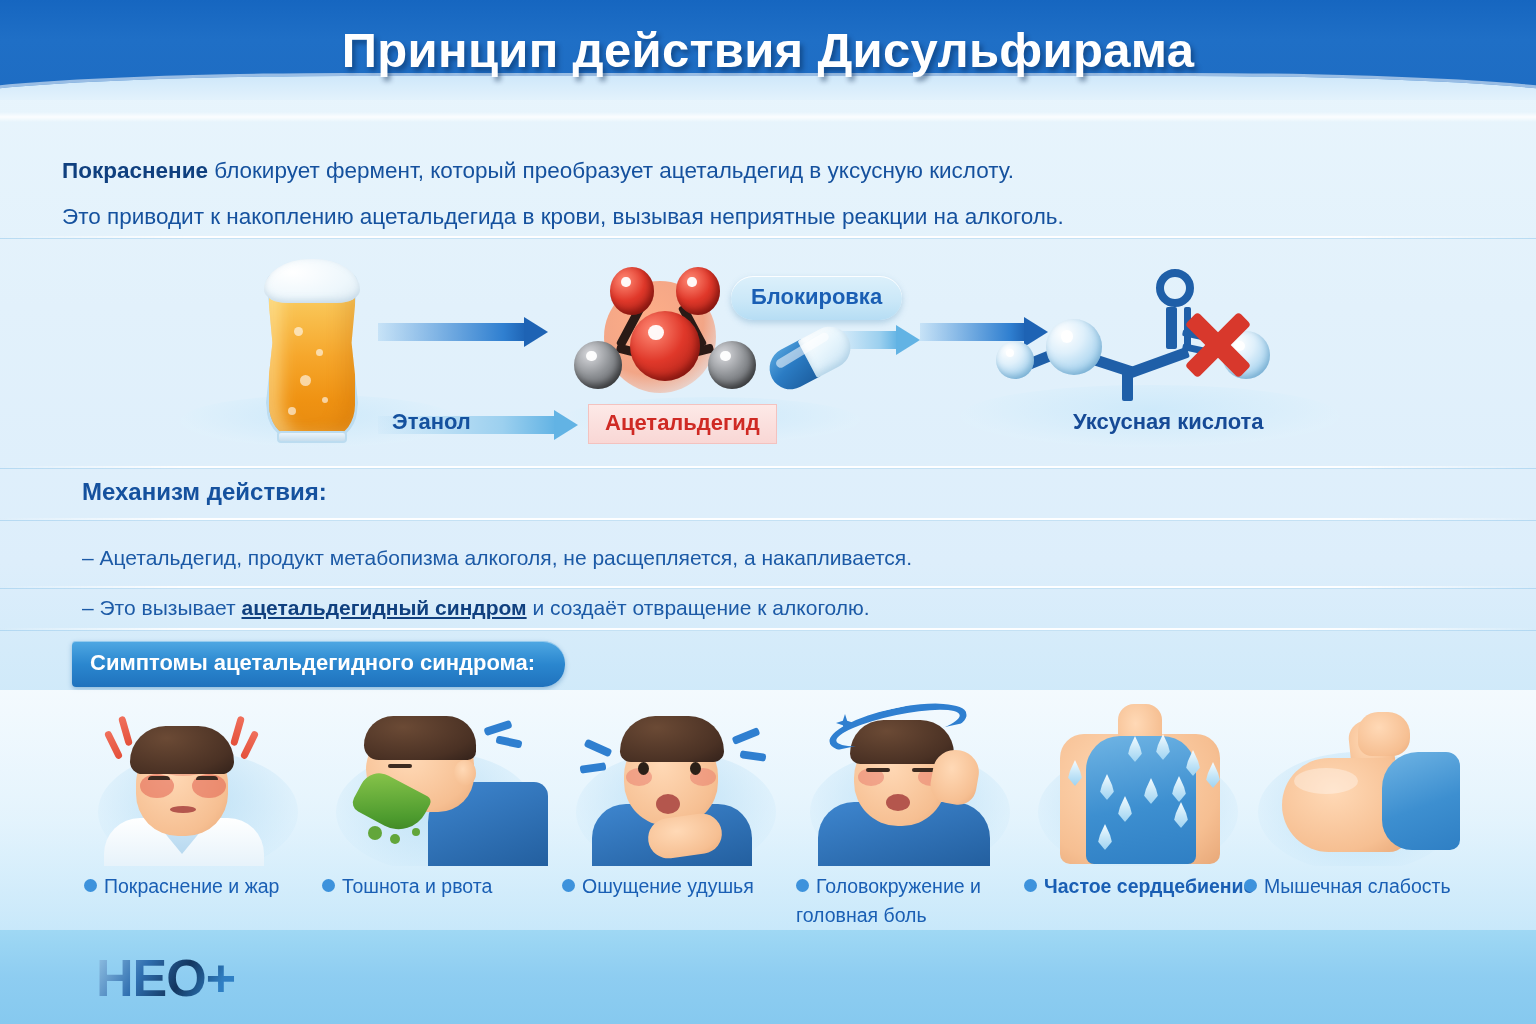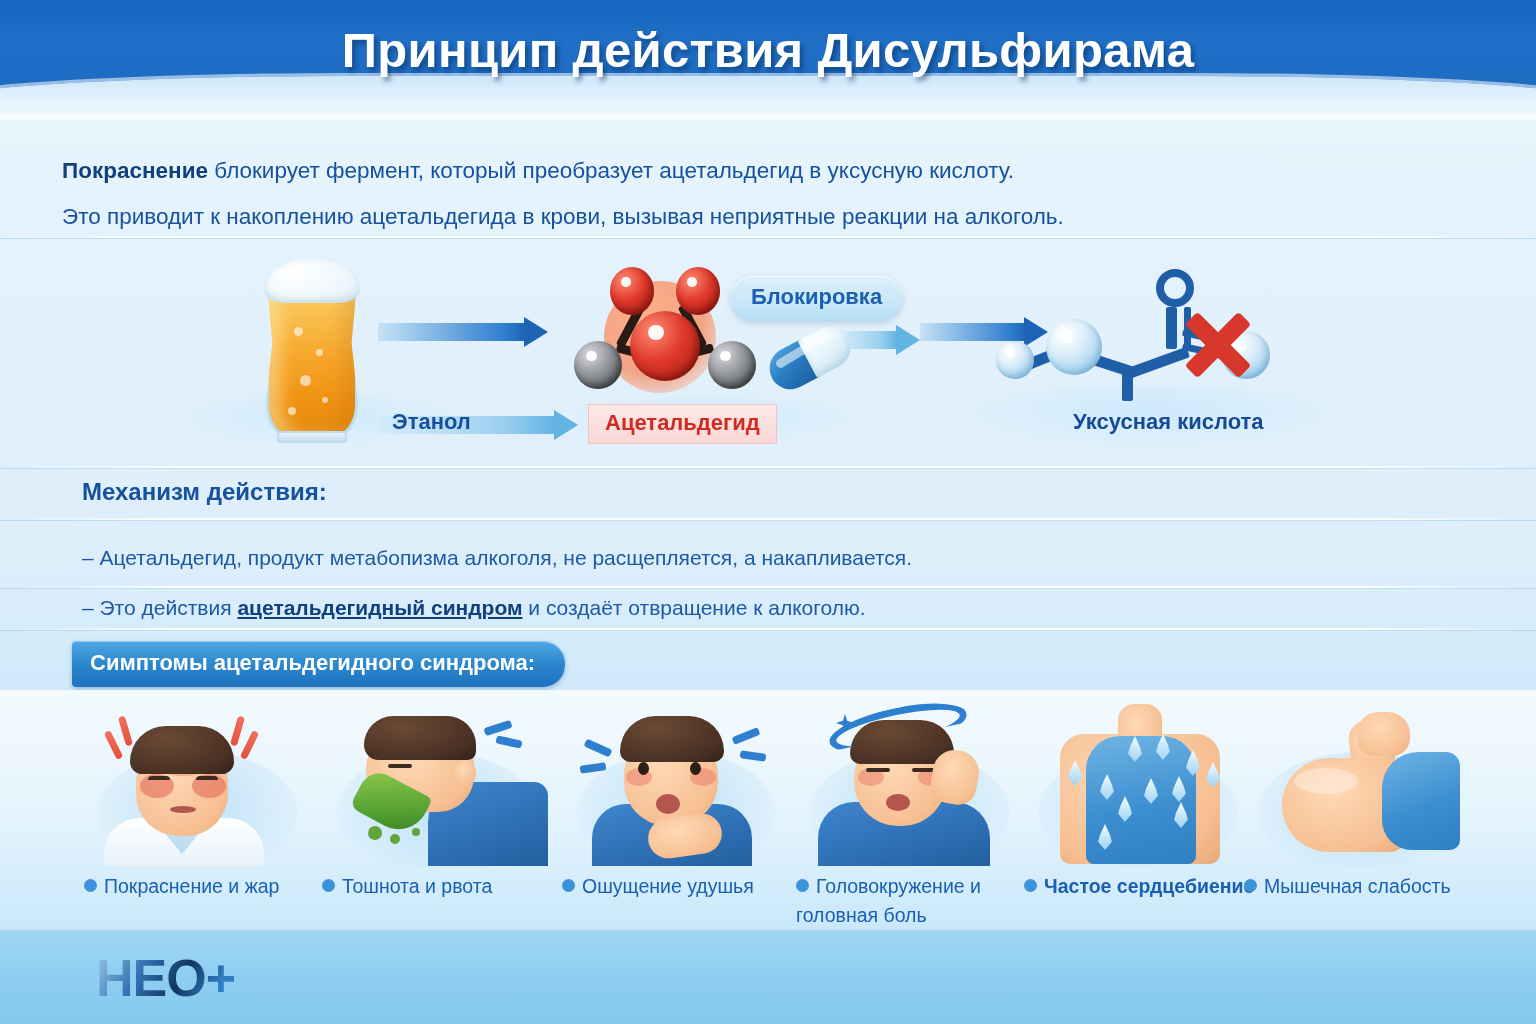--- a/index.html
+++ b/index.html
@@ -343,21 +343,21 @@
     <div class="pill-gloss"></div>
 </div>
 
 <div class="hr" style="top:466px;"></div>
 
 <div class="mech">
   <h2>Механизм действия:</h2>
   <div class="hr" style="top:40px;"></div>
   <div class="line" style="left:82px; top:68px;">– Ацетальдегид, продукт метабопизма алкоголя, не расщепляется, а накапливается.</div>
   <div class="hr" style="top:108px;"></div>
-  <div class="line" style="left:82px; top:118px;"><span>– Это действия </span><b>ацетальдегидный синдром</b><span> и создаёт отвращение к алкоголю.</span></div>
+  <div class="line" style="left:82px; top:118px;"><span>– Это вызывает </span><b>ацетальдегидный синдром</b><span> и создаёт отвращение к алкоголю.</span></div>
 </div>
 
 <div class="hr" style="top:628px;"></div>
 
 <div class="sym-head">Симптомы ацетальдегидного синдрома:</div>
 <div class="sym-strip"></div>
 
 <div class="sym-row">
 
   <div class="sym-cell" style="left:0;">

